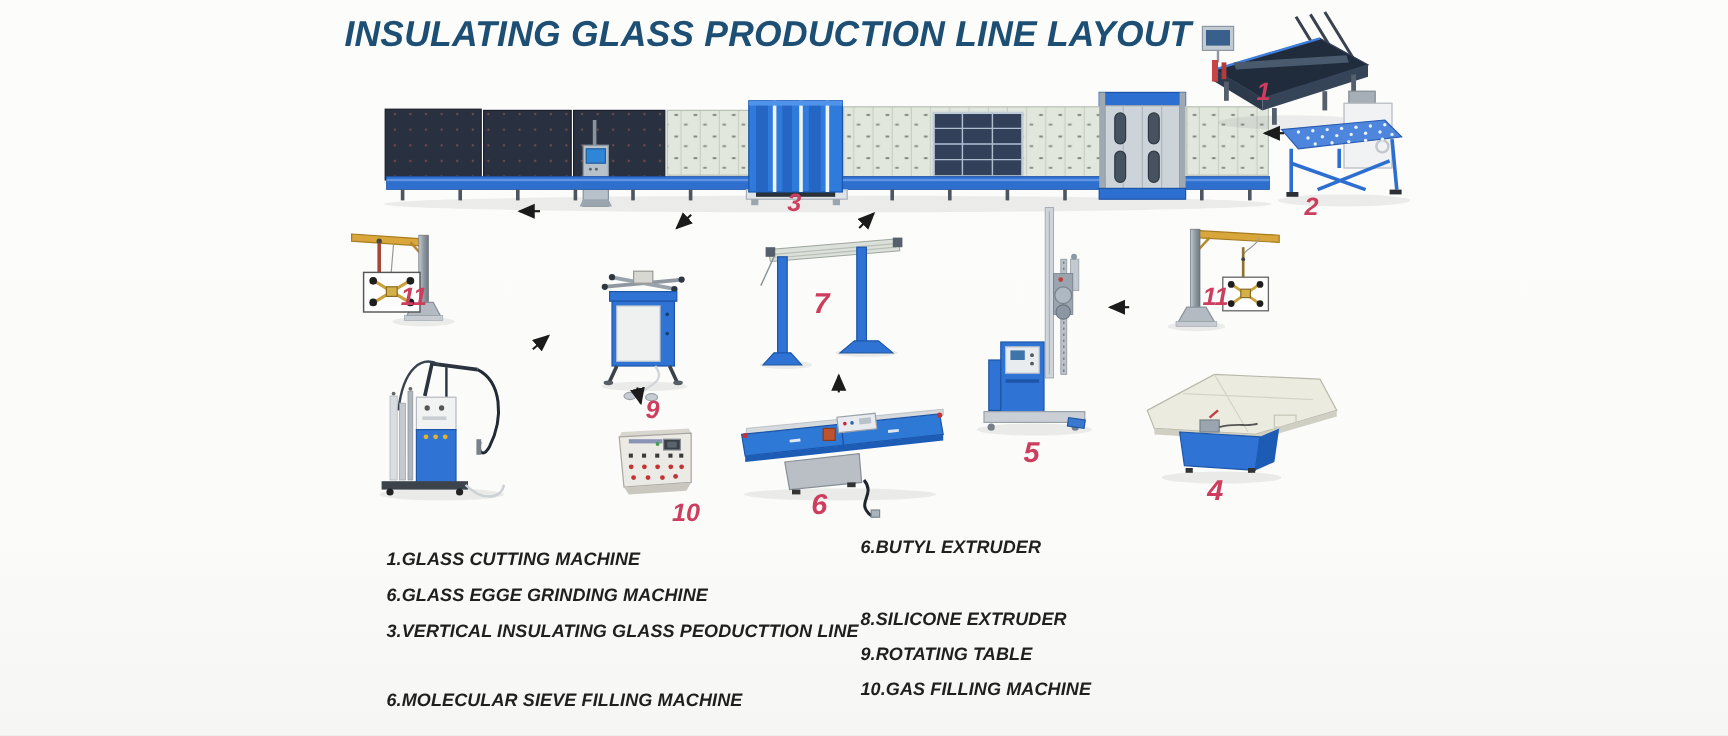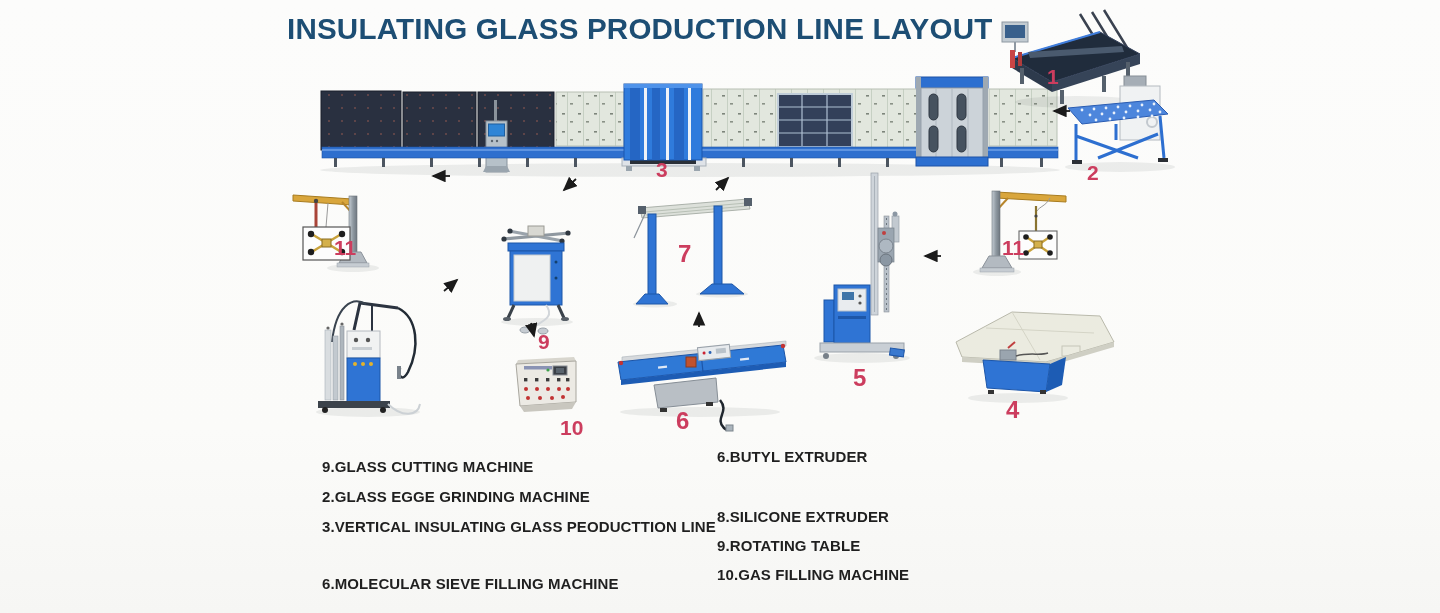--- a/index.html
+++ b/index.html
@@ -1,18 +1,18 @@
 <!DOCTYPE html>
 <html><head>
 <meta charset="utf-8">
 <style>
   html,body{margin:0;padding:0;}
   body{font-family:"Liberation Sans",sans-serif;background:#e9e9e9;}
   .stage{position:relative;width:1440px;height:613px;margin:0 auto;overflow:hidden;
-         background:linear-gradient(180deg,#fcfcfb 0%,#fbfbf9 70%,#f6f6f4 100%);}
+         background:linear-gradient(180deg,#fcfcfb 0%,#fbfbf9 70%,#f6f6f4 100%);font-style:italic;}
   .title{position:absolute;left:287px;top:12px;width:720px;font-size:30px;font-weight:700;
          color:#1d4e74;letter-spacing:.2px;white-space:nowrap;transform:scaleX(.985);transform-origin:left;}
   .mnum{position:absolute;color:#cc3d5e;font-weight:700;font-size:21px;line-height:1;}
   .mnum.big{font-size:24px;}
   .legend-item{position:absolute;font-size:15px;font-weight:700;color:#1f1f1f;white-space:nowrap;letter-spacing:.1px;}
   svg{position:absolute;left:0;top:0;}
   .shadow{fill:rgba(40,45,50,.08);}
 </style>
 </head>
 <body>
@@ -375,22 +375,22 @@
   <span class="mnum" style="left:656px;top:159px">3</span>
   <span class="mnum big" style="left:1006px;top:398px">4</span>
   <span class="mnum big" style="left:853px;top:366px">5</span>
   <span class="mnum big" style="left:676px;top:409px">6</span>
   <span class="mnum big" style="left:678px;top:242px">7</span>
   <span class="mnum" style="left:538px;top:331px">9</span>
   <span class="mnum" style="left:560px;top:417px">10</span>
   <span class="mnum" style="left:334px;top:237px">11</span>
   <span class="mnum" style="left:1002px;top:237px">11</span>
 
-  <div class="legend-item" style="left:322px;top:458px">9.GLASS CUTTING MACHINE</div>
-  <div class="legend-item" style="left:322px;top:488px">2.GLASS EGGE GRINDING MACHINE</div>
+  <div class="legend-item" style="left:322px;top:458px">1.GLASS CUTTING MACHINE</div>
+  <div class="legend-item" style="left:322px;top:488px">6.GLASS EGGE GRINDING MACHINE</div>
   <div class="legend-item" style="left:322px;top:518px">3.VERTICAL INSULATING GLASS PEODUCTTION LINE</div>
   <div class="legend-item" style="left:322px;top:575px">6.MOLECULAR SIEVE FILLING MACHINE</div>
 
   <div class="legend-item" style="left:717px;top:448px">6.BUTYL EXTRUDER</div>
   <div class="legend-item" style="left:717px;top:508px">8.SILICONE EXTRUDER</div>
   <div class="legend-item" style="left:717px;top:537px">9.ROTATING TABLE</div>
   <div class="legend-item" style="left:717px;top:566px">10.GAS FILLING MACHINE</div>
 
 </div>
 

